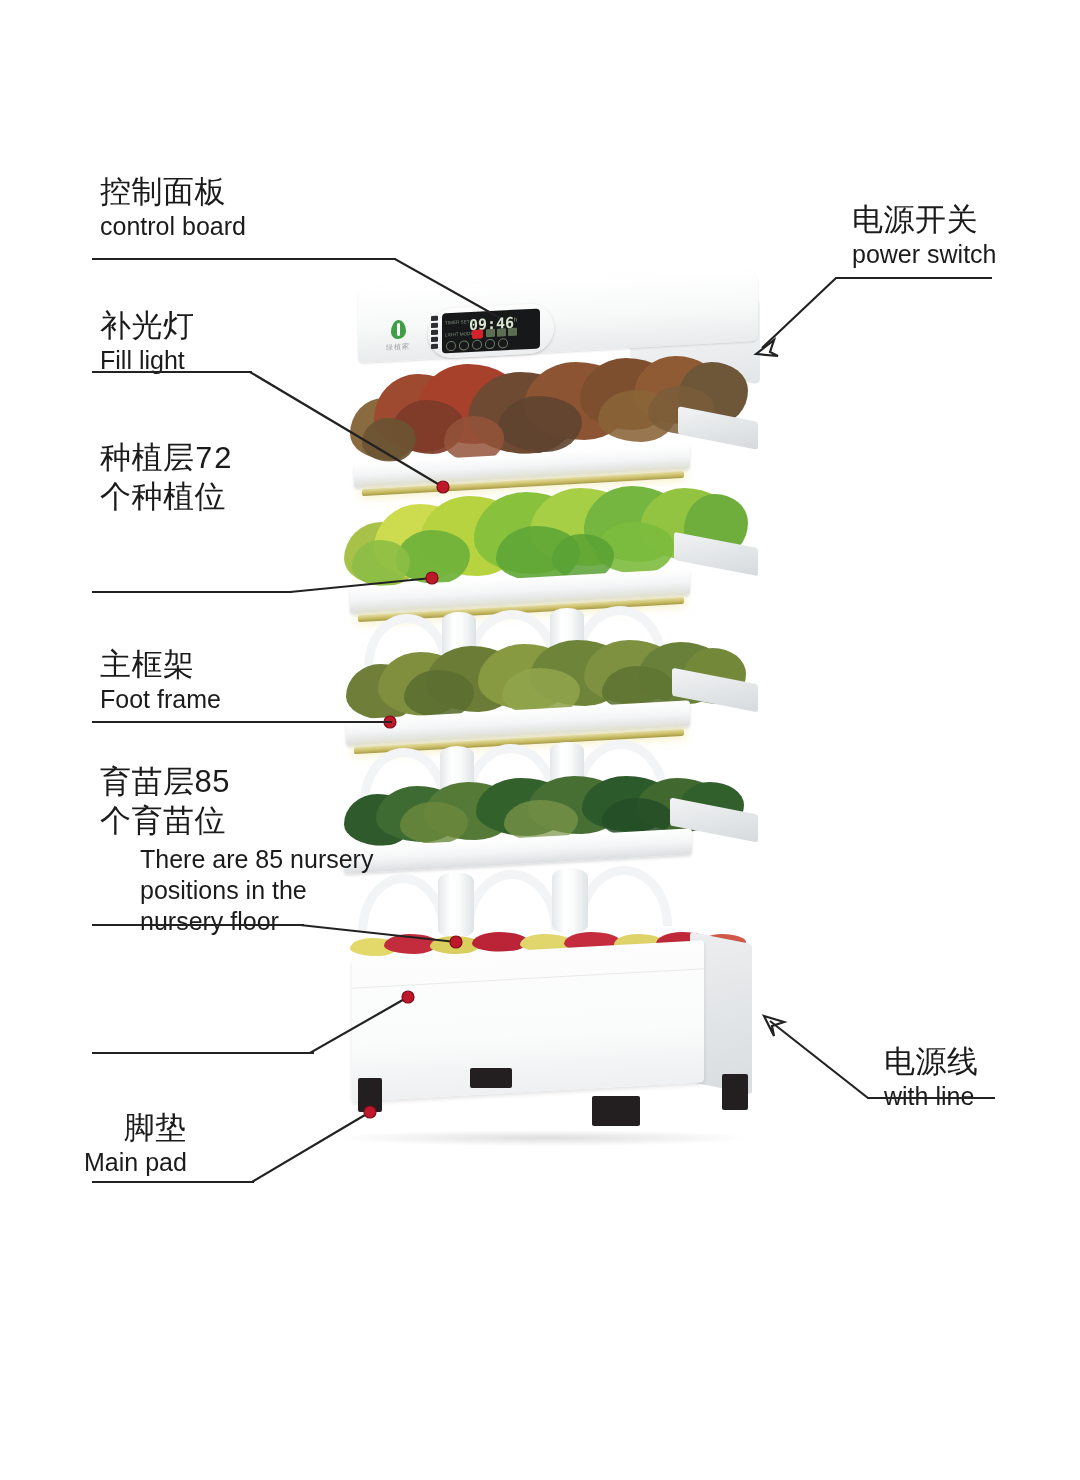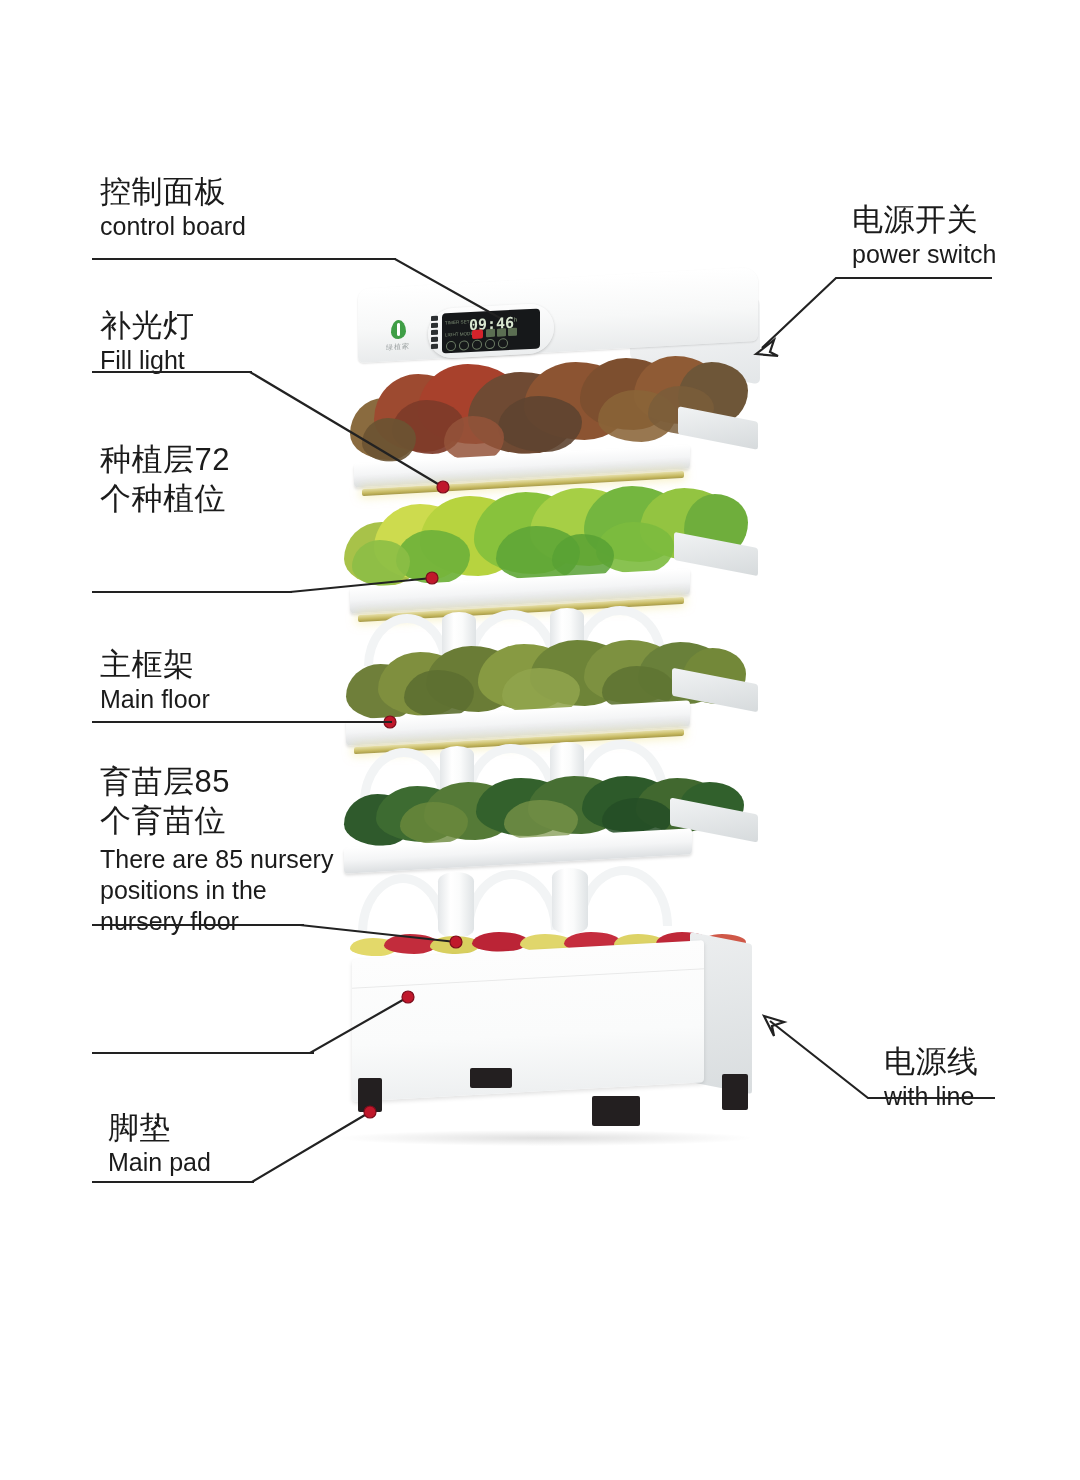--- a/index.html
+++ b/index.html
@@ -456,44 +456,44 @@
     <div class="en">control board</div>
   </div>
   <div class="ul" style="left:92px; top:258px; width:304px;"></div>
 
   <div class="label" style="left:100px; top:306px;">
     <div class="cn">补光灯</div>
     <div class="en">Fill light</div>
   </div>
   <div class="ul" style="left:92px; top:371px; width:160px;"></div>
 
-  <div class="label" style="left:100px; top:440px;">
+  <div class="label" style="left:100px; top:440px;font-family:Liberation Mono, monospace;">
     <div class="cn">种植层72
 个种植位</div>
   </div>
   <div class="ul" style="left:92px; top:591px; width:200px;"></div>
 
   <div class="label" style="left:100px; top:645px;">
     <div class="cn">主框架</div>
-    <div class="en">Main floor</div>
+    <div class="en">Foot frame</div>
   </div>
   <div class="ul" style="left:92px; top:721px; width:300px;"></div>
 
   <div class="label" style="left:100px; top:762px;">
     <div class="cn">育苗层85
 个育苗位</div>
-    <div class="en" style="margin-top:4px;">There are 85 nursery
+    <div class="en" style="margin-top:4px;margin-left:40px;">There are 85 nursery
 positions in the
 nursery floor</div>
   </div>
   <div class="ul" style="left:92px; top:924px; width:212px;"></div>
 
   <div class="ul" style="left:92px; top:1052px; width:222px;"></div>
 
-  <div class="label" style="left:108px; top:1108px;">
+  <div class="label" style="left:84px; top:1108px;text-align:right;">
     <div class="cn">脚垫</div>
     <div class="en">Main pad</div>
   </div>
   <div class="ul" style="left:92px; top:1181px; width:162px;"></div>
 
   <div class="label right" style="left:852px; top:200px;">
     <div class="cn">电源开关</div>
     <div class="en">power switch</div>
   </div>
   <div class="ul" style="left:836px; top:277px; width:156px;"></div>

